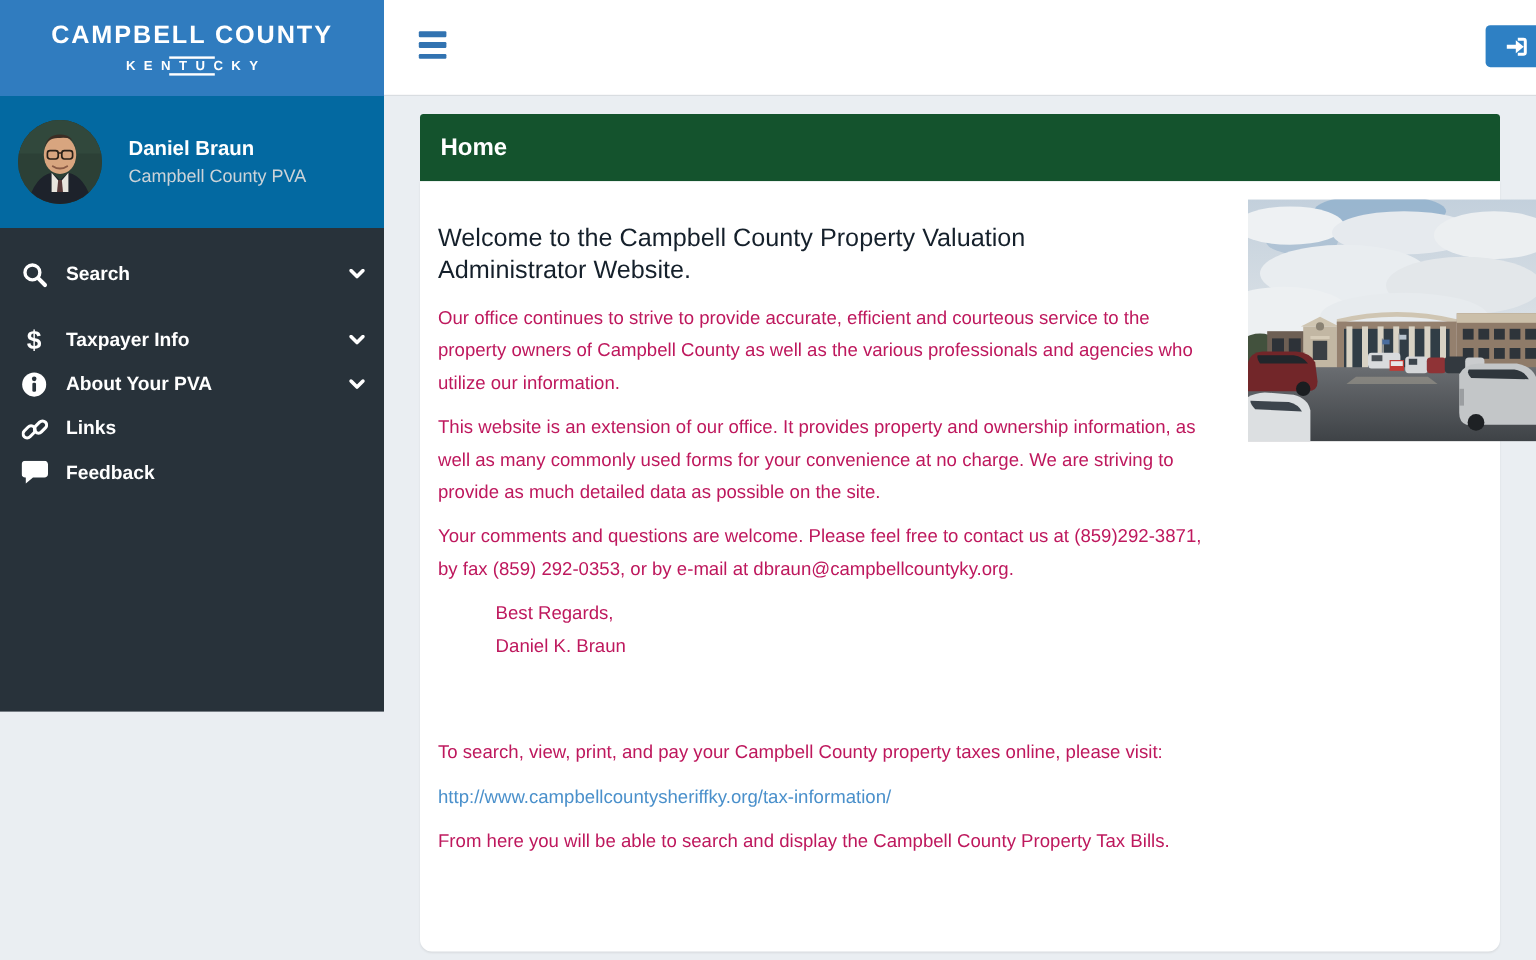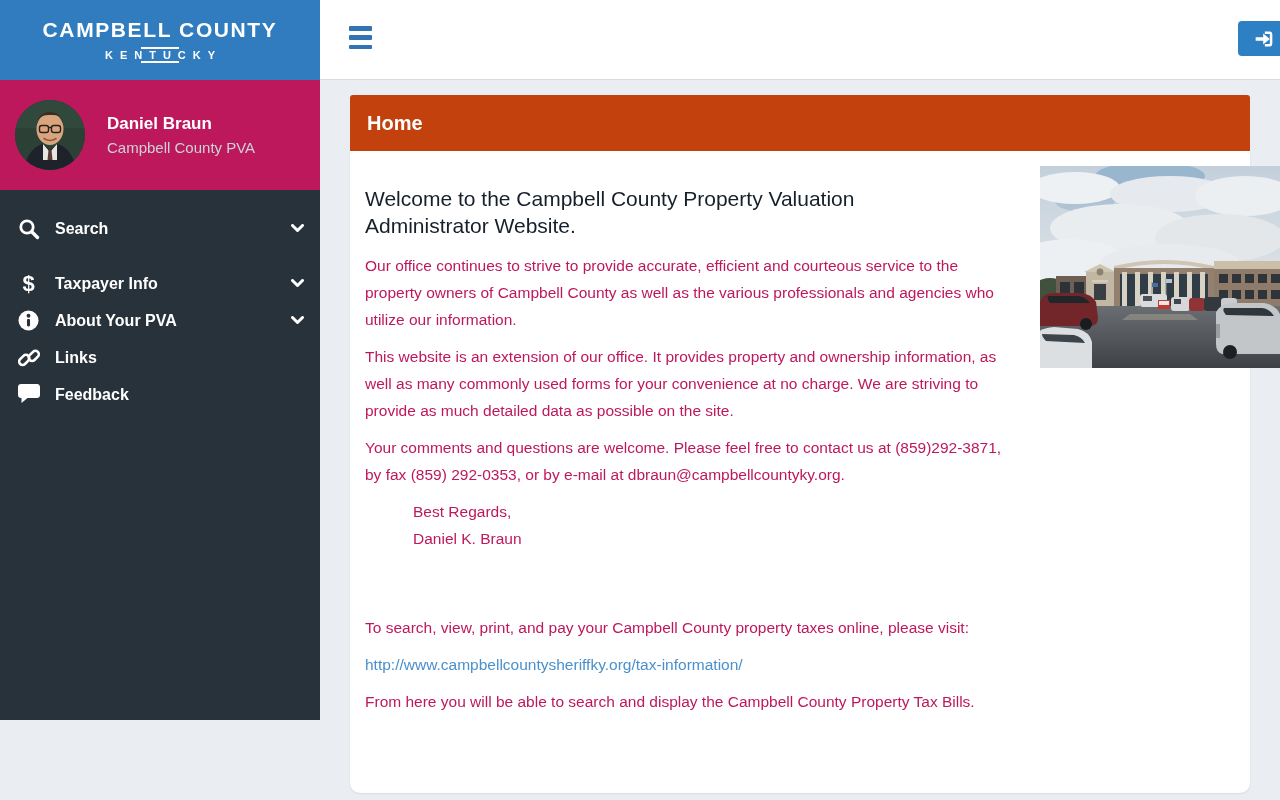--- a/index.html
+++ b/index.html
@@ -3,28 +3,28 @@
 <meta charset="utf-8">
 <style>
   * { box-sizing: border-box; }
   html,body { margin:0; padding:0; }
   body {
     width:1280px; height:800px; overflow:hidden; position:relative;
     font-family:"Liberation Sans", sans-serif; background:#eaeef2;
   }
 
   
-  .sidebar { position:absolute; left:0; top:0; width:320px; height:720px; background:#28323a; }
+  .sidebar { position:absolute; left:0; top:0; width:320px; height:593px; background:#28323a; }
   .brand { height:80px; background:#307cbf; display:flex; flex-direction:column; align-items:center; justify-content:center; }
   .brand-title { color:#fff; font-weight:bold; font-size:21px; letter-spacing:1.6px; white-space:nowrap; }
   .brand-sub { display:flex; align-items:center; margin-top:5px;flex-direction:column; }
   .brand-sub .line { width:38px; height:2px; background:#fff; }
   .brand-sub .txt { color:#fff; font-size:11px; font-weight:600; letter-spacing:7px; margin:0 4px 0 11px; }
 
-  .profile { height:110px; background:#be185d; display:flex; align-items:center; padding:0 15px; }
+  .profile { height:110px; background:#0369a1; display:flex; align-items:center; padding:0 15px; }
   .avatar { width:70px; height:70px; border-radius:50%; overflow:hidden; flex:none; background:#2c3f34; }
   .avatar svg { display:block; }
   .profile-text { margin-left:22px; }
   .profile-name { color:#fff; font-weight:bold; font-size:17px; }
   .profile-role { color:#ccd3d8; font-size:15px; margin-top:5px; }
 
   .menu { padding-top:20px; }
   .menu-item { display:flex; align-items:center; height:37px; padding:0 16px 0 15px; color:#fff; cursor:pointer; }
   .menu-item.gap-after { margin-bottom:18px; }
   .mi-icon { width:27px; display:flex; justify-content:center; align-items:center; margin-right:13px; flex:none; }
@@ -35,21 +35,21 @@
   
   .topbar { position:absolute; left:320px; top:0; width:1136px; height:80px; background:#fff; border-bottom:1px solid #d9dde1; }
   .hamburger { position:absolute; left:29px; top:26px; width:23px; height:23px; display:flex; flex-direction:column; justify-content:space-between; cursor:pointer; }
   .hamburger span { display:block; height:4.5px; background:#3273b1; border-radius:1px; }
   .login-btn { position:absolute; right:33px; top:21px; height:35px; display:flex; align-items:center; gap:9px;
     background:#2e80c4; color:#fff; border:none; border-radius:4px; padding:0 16px;
     font-family:"Liberation Sans", sans-serif; font-size:16px; font-weight:bold; cursor:pointer; }
 
   
   .main { position:absolute; left:320px; top:80px; width:960px; height:720px; }
-  .banner { margin:15px 30px 0; height:56px; background:#c2410c; border-radius:3px 3px 0 0; display:flex; align-items:center; padding-left:17px; }
+  .banner { margin:15px 30px 0; height:56px; background:#14532d; border-radius:3px 3px 0 0; display:flex; align-items:center; padding-left:17px; }
   .banner-title { color:#fff; font-size:20px; font-weight:bold; margin:0; }
   .card { margin:0 30px; height:642px; background:#fff; border-radius:0 0 10px 10px; box-shadow:0 1px 2px rgba(0,0,0,0.08); position:relative; }
   .card-body { padding:34px 15px 15px; }
 
   .heading { font-size:21px; font-weight:400; color:#15202b; margin:0 0 13px; max-width:560px; line-height:27px; }
   p.body { font-size:15.5px; color:#be185d; line-height:27px; margin:0 0 10px; max-width:638px; }
   p.body.narrow { max-width:622px; }
   .sig span { display:block;margin-left:48px; }
   .spacer { height:52px; }
   .link { color:#4a90cb; text-decoration:none; font-size:15.5px; line-height:27px; display:inline-block; margin-bottom:10px; cursor:pointer; }

